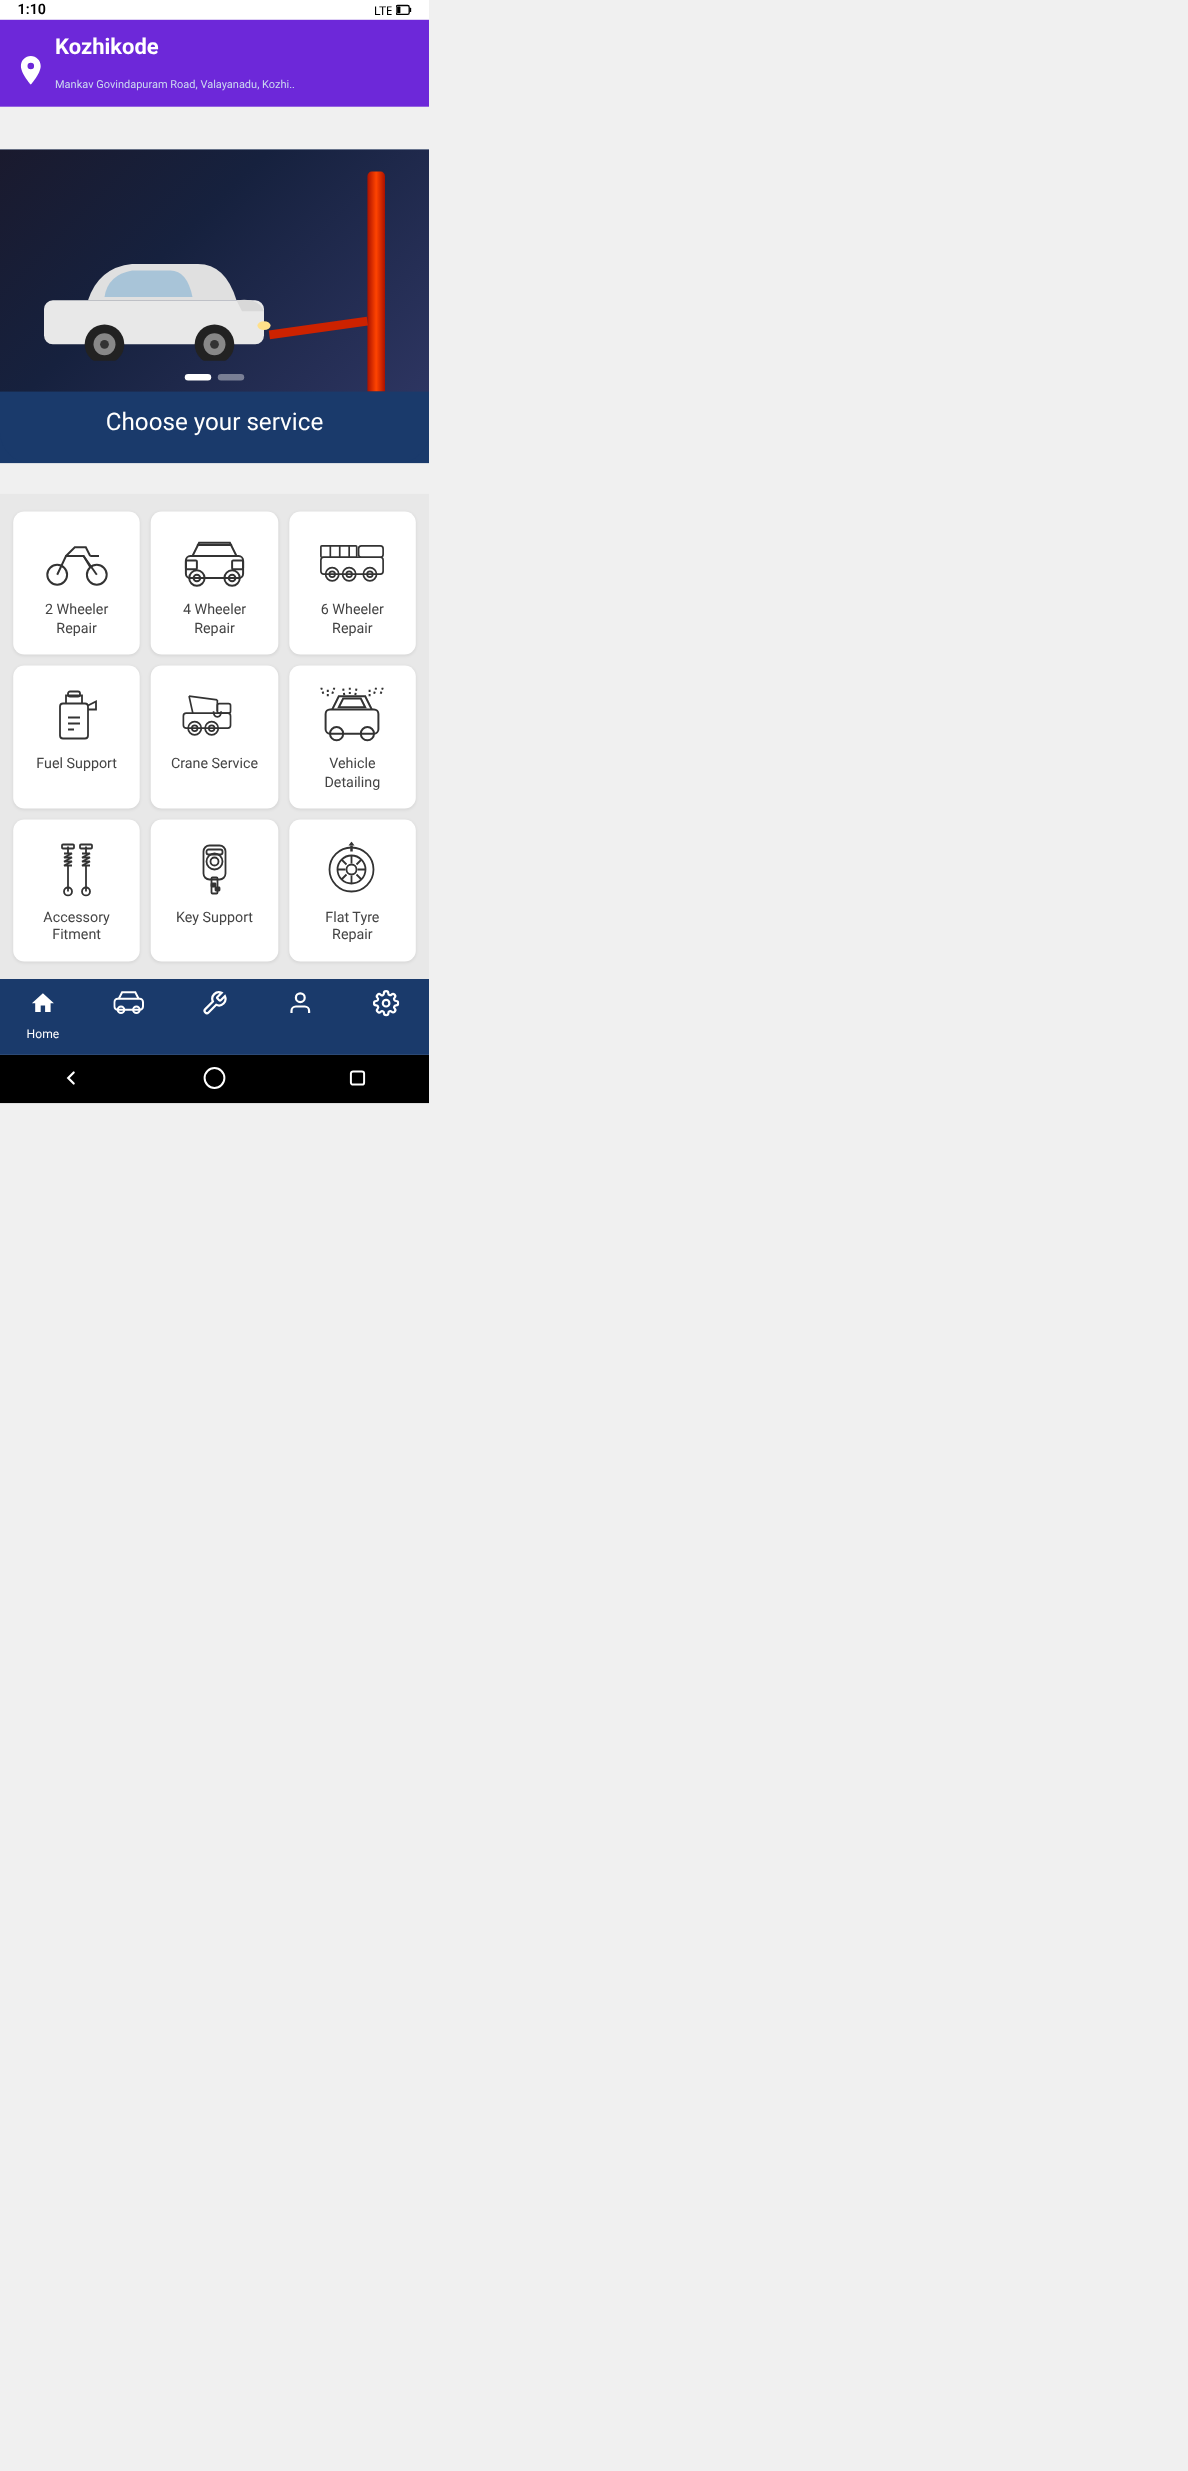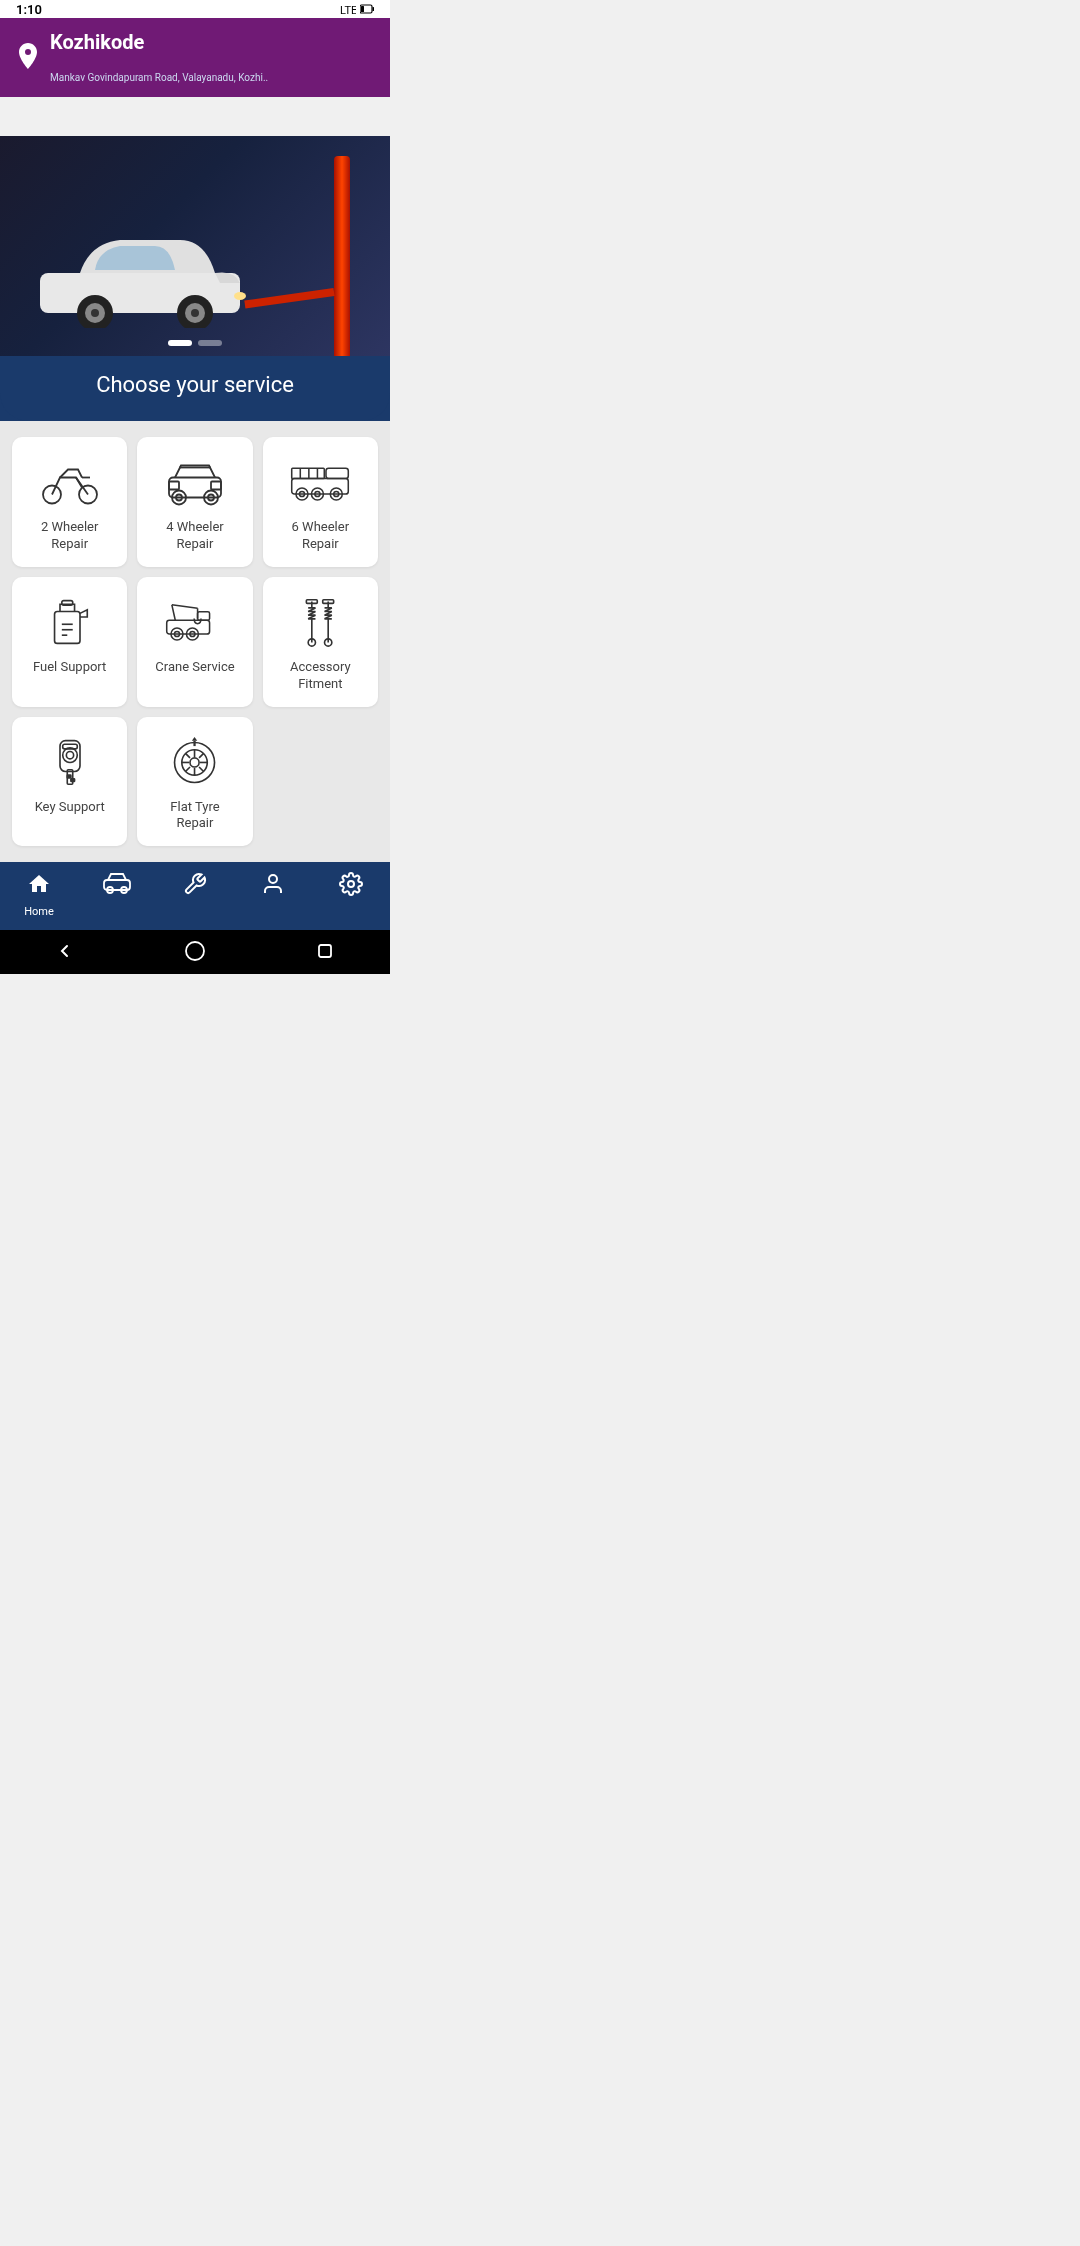--- a/index.html
+++ b/index.html
@@ -31,24 +31,24 @@
     .status-icons {
       display: flex;
       align-items: center;
       gap: 4px;
       font-size: 11px;
       color: #000;
     }
 
     
     .header {
-      background: #701a75;
+      background: #6d28d9;
       padding: 12px 16px 14px;
       display: flex;
-      align-items: center;
+      align-items: flex-end;
       gap: 10px;
     }
     .header-location-icon {
       color: #fff;
       font-size: 22px;
       margin-top: 2px;
     }
     .header-text {}
     .header-city {
       color: #fff;
@@ -114,20 +114,21 @@
       font-weight: 400;
     }
 
     
     .services-grid {
       background: #e8e8e8;
       padding: 16px 12px;
       display: grid;
       grid-template-columns: 1fr 1fr 1fr;
       gap: 10px;
+      margin-top: 28px;
     }
     .service-card {
       background: #fff;
       border-radius: 10px;
       padding: 20px 8px 14px;
       display: flex;
       flex-direction: column;
       align-items: center;
       gap: 12px;
       cursor: pointer;
@@ -360,20 +361,41 @@
 
         <circle cx="14" cy="38" r="7"></circle>
         <circle cx="14" cy="38" r="3"></circle>
         <circle cx="32" cy="38" r="7"></circle>
         <circle cx="32" cy="38" r="3"></circle>
       </svg>
     </div>
     <div class="service-label">Crane Service</div>
   </div>
 
+  <div class="service-card">
+    <div class="service-icon">
+      <svg viewBox="0 0 60 50" fill="none" stroke="#333" stroke-width="1.8">
+
+        <rect x="6" y="20" width="48" height="22" rx="4"></rect>
+        <path d="M12 20 L18 8 L42 8 L48 20"></path>
+
+        <path d="M18 18 L22 10 L38 10 L42 18 Z" fill="none"></path>
+
+        <circle cx="16" cy="42" r="6"></circle>
+        <circle cx="44" cy="42" r="6"></circle>
+
+        <path d="M8 2 L8 8 M14 0 L12 6 M2 0 L4 6" stroke-dasharray="2 2"></path>
+        <path d="M46 2 L46 8 M52 0 L50 6 M58 0 L56 6" stroke-dasharray="2 2"></path>
+        <path d="M28 0 L28 6 M22 1 L23 7 M34 1 L33 7" stroke-dasharray="2 2"></path>
+      </svg>
+    </div>
+    <div class="service-label">
+      <span>Vehicle</span><br><span>Detailing</span>
+    </div>
+  </div>
 
   <div class="service-card">
     <div class="service-icon">
       <svg viewBox="0 0 50 55" fill="none" stroke="#333" stroke-width="1.8">
 
         <line x1="16" y1="5" x2="16" y2="12"></line>
         <path d="M12 12 L20 12 L12 16 L20 16 L12 20 L20 20 L12 24 L20 24"></path>
         <line x1="16" y1="24" x2="16" y2="50"></line>
         <circle cx="16" cy="50" r="4"></circle>
 

